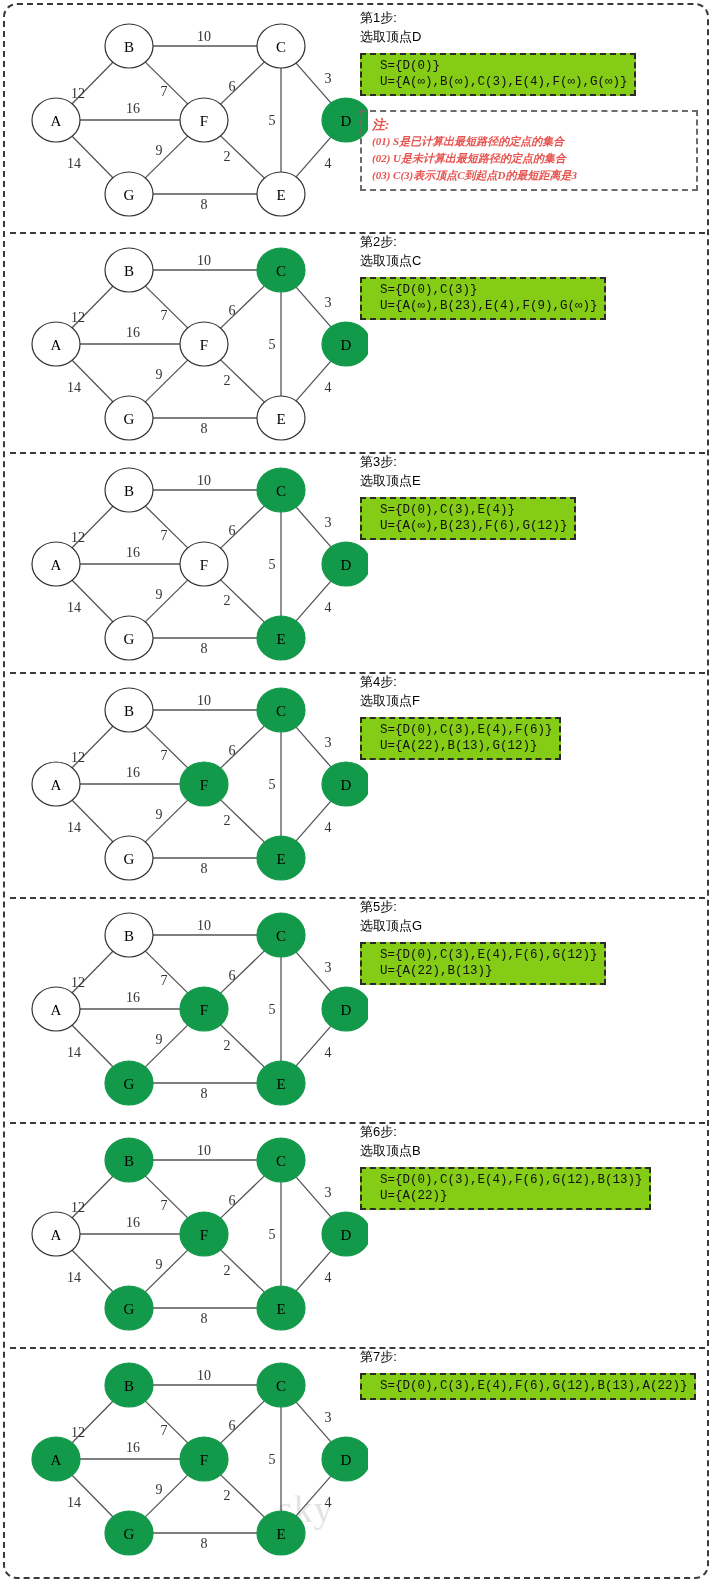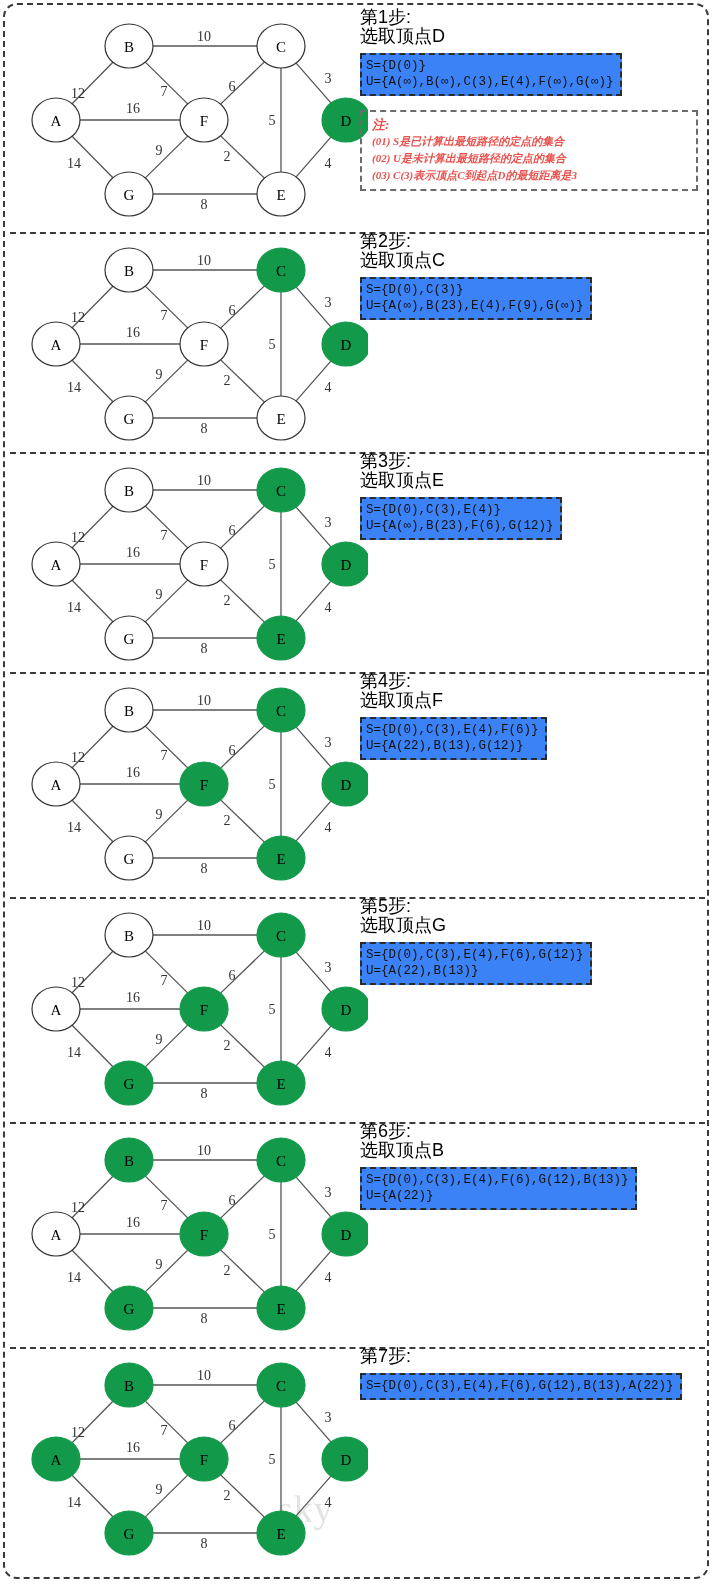--- a/index.html
+++ b/index.html
@@ -25,30 +25,30 @@
   .panel .divider{
     position:absolute;left:2px;right:6px;top:0;
     border-top:2px dashed #3a3a3a;
     height:0;
   }
   .graph{position:absolute;left:8px;top:0;width:352px;height:215px;}
   .graph svg{display:block;}
   .rightcol{position:absolute;left:352px;top:0;width:350px;}
   .steptitle{
     font-family:"Liberation Sans", sans-serif;
-    font-size:18px;color:#000;
+    font-size:13px;color:#000;
     line-height:19px;
     white-space:nowrap;
   }
   .setbox{
     margin-top:7px;
-    background:#3b82f6;
+    background:#84cc16;
     border:2px dashed #2b2b2b;
     box-sizing:border-box;
-    padding:3px 6px 4px 4px;
+    padding:3px 6px 4px 18px;
     display:inline-block;
     min-width:10px;
   }
   .setline{
     font-family:"Liberation Mono", monospace;
     font-size:12.5px;
     color:#111;
     line-height:16px;
     white-space:nowrap;
     letter-spacing:0px;

